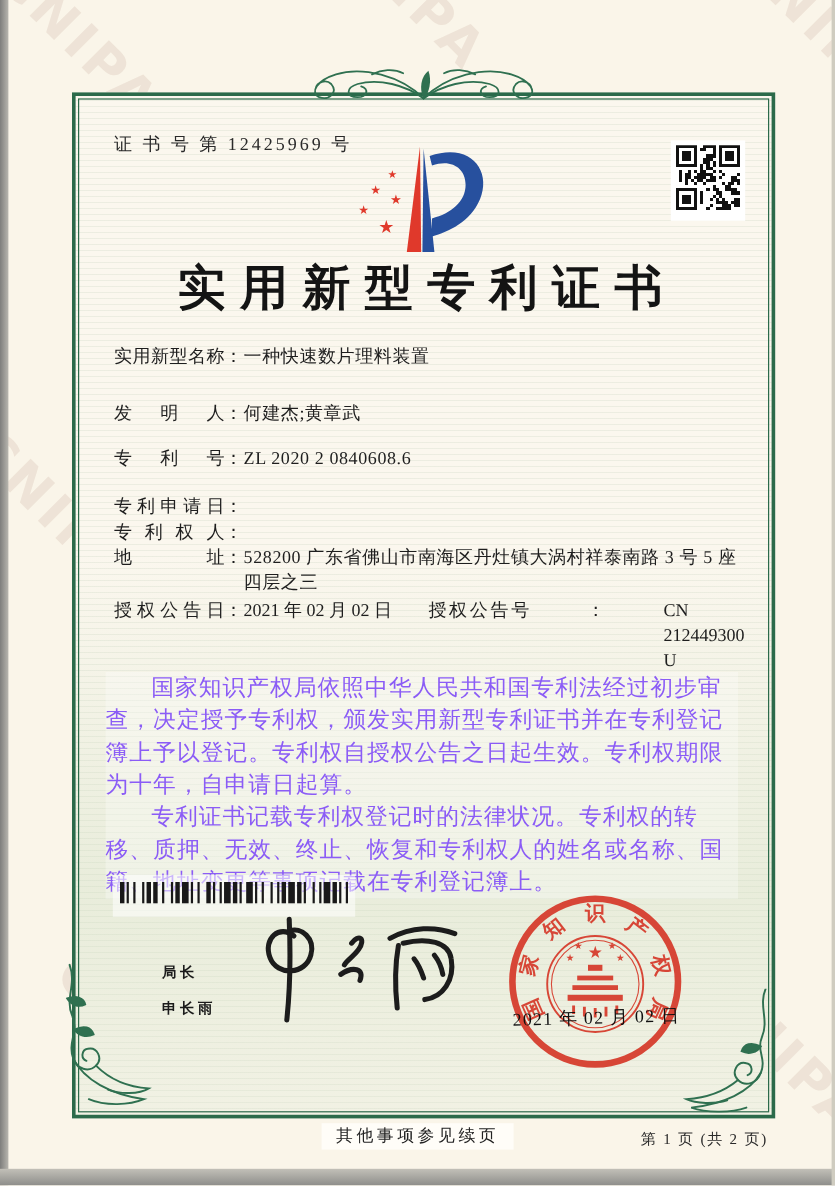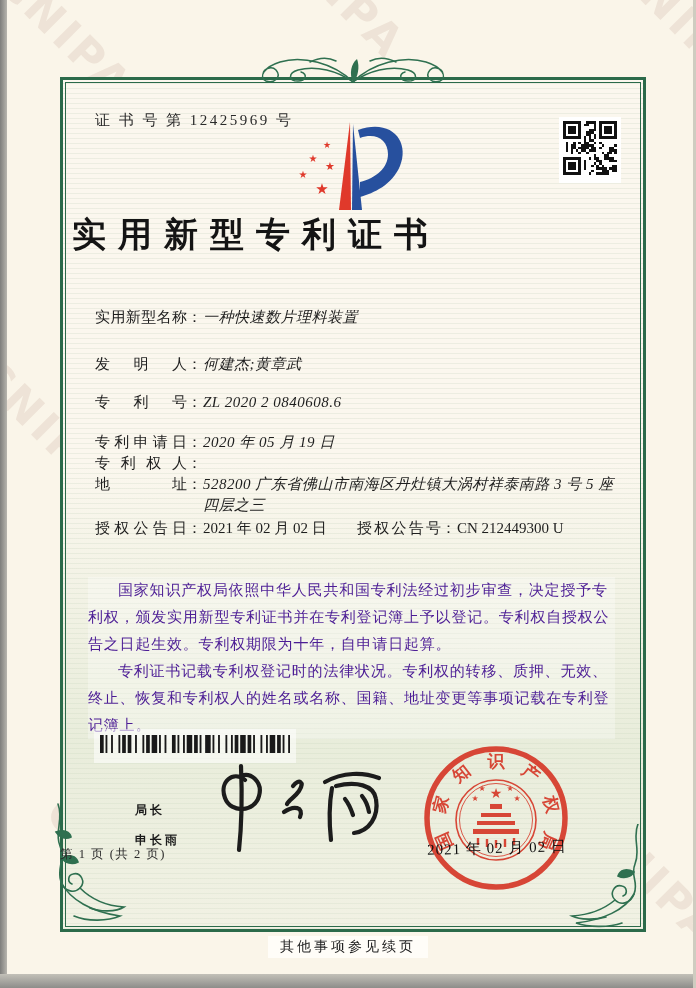--- a/index.html
+++ b/index.html
@@ -17,44 +17,44 @@
     background:
       linear-gradient(180deg, rgba(255,255,255,0) 0%, rgba(222,232,210,0) 45%, rgba(203,220,188,0.38) 78%, rgba(219,228,204,0.30) 100%),
       repeating-linear-gradient(0deg, rgba(106,148,110,0.10) 0px, rgba(106,148,110,0.10) 1px, transparent 1px, transparent 5px),
       #fbf7ee;}
   .frame::after{content:"";position:absolute;left:2px;top:2px;right:2px;bottom:2px;border:1px solid #2b6a4a;pointer-events:none;}
   .content{position:absolute;left:0;top:0;width:696px;height:799px;z-index:4;}
   
   .certno{left:95px;top:111px;font-size:15px;letter-spacing:2.5px;color:#2a2a2a;}
   .certno span{margin-right:6px;}
   
-  .title{left:60px;top:212px;width:580px;font-size:34px;font-weight:700;letter-spacing:12px;text-indent:12px;color:#141414;}
-  
-  .fields{left:95px;top:307px;width:525px;font-size:15px;color:#1e1e1e;}
+  .title{left:60px;top:212px;width:580px;text-align:center;font-size:40px;font-weight:700;letter-spacing:12px;text-indent:12px;color:#141414;}
+  
+  .fields{left:95px;top:288px;width:525px;font-size:15px;color:#1e1e1e;}
   .frow{display:flex;align-items:flex-start;line-height:21px;}
   .flabel{width:92px;flex:none;text-align:justify;text-align-last:justify;}
   .fcolon{flex:none;width:16px;}
-  .fvalue{flex:1;letter-spacing:0.5px;font-style:italic;}
+  .fvalue{flex:1;letter-spacing:0.5px;}
   .grant-group1{display:flex;width:262px;flex:none;}
-  .grant-group2{display:flex;flex:1;}
+  .grant-group2{display:flex;flex:1;gap:48px;}
   .grant-group2 .flabel{width:84px;}
   
-  .paras{left:88px;top:577px;width:527px;font-size:15px;line-height:27px;color:#4c1d95;letter-spacing:0.8px;background:rgba(255,255,255,0.30);}
+  .paras{left:88px;top:560px;width:527px;font-size:19px;line-height:27px;color:#8b5cf6;letter-spacing:0.8px;background:rgba(255,255,255,0.30);}
   .paras p{margin:0;text-indent:2em;}
   
   .barcode-wrap{left:94px;top:729px;background:rgba(255,255,255,0.55);padding:6px;z-index:4;}
   
   .comm{left:135px;top:795px;font-family:"Liberation Sans","DejaVu Sans",sans-serif;font-weight:600;font-size:12px;letter-spacing:3px;color:#1b1b1b;line-height:30px;}
   
   .sig{left:205px;top:760px;z-index:5;}
   
   .seal{left:420px;top:741px;z-index:5;}
   .seal-date{left:424px;top:839px;width:146px;text-align:center;font-size:15px;letter-spacing:1px;color:#101010;z-index:6;transform:rotate(-1.5deg);}
   
-  .pageinfo{left:60px;top:846px;width:580px;text-align:left;font-size:12.5px;letter-spacing:1.5px;color:#2a2a2a;z-index:5;}
+  .pageinfo{left:60px;top:941px;width:580px;text-align:right;font-size:12.5px;letter-spacing:1.5px;color:#2a2a2a;z-index:5;}
   .contnote{left:0;top:936px;width:696px;text-align:center;z-index:5;}
   .contnote span{display:inline-block;background:#fffdf8;padding:2px 12px;font-size:14px;letter-spacing:3px;color:#222;}
   .orn-top{left:250px;top:55px;z-index:3;}
   .fl-bl{left:46px;top:802px;z-index:3;}
   .fl-br{left:556px;top:824px;z-index:3;}
   .qr-wrap{left:559px;top:117px;background:#fff;padding:4px;z-index:4;}
 </style>
 </head>
 <body>
 
@@ -269,21 +269,20 @@
           <span class="fvalue">何建杰;黄章武</span>
       </div>
       <div class="frow" style="margin-bottom:19px">
         <span class="flabel">专利号</span>
           <span class="fcolon">：</span>
           <span class="fvalue">ZL 2020 2 0840608.6</span>
       </div>
       <div class="frow" style="">
         <span class="flabel">专利申请日</span>
           <span class="fcolon">：</span>
-          <span class="fvalue">2020 年 05 月 19 日</span>
       </div>
       <div class="frow" style="">
         <span class="flabel">专利权人</span>
           <span class="fcolon">：</span>
       </div>
       <div class="frow" style="margin-bottom:2px">
         <span class="flabel">地址</span>
           <span class="fcolon">：</span>
           <span class="fvalue">528200 广东省佛山市南海区丹灶镇大涡村祥泰南路 3 号 5 座四层之三</span>
       </div>

